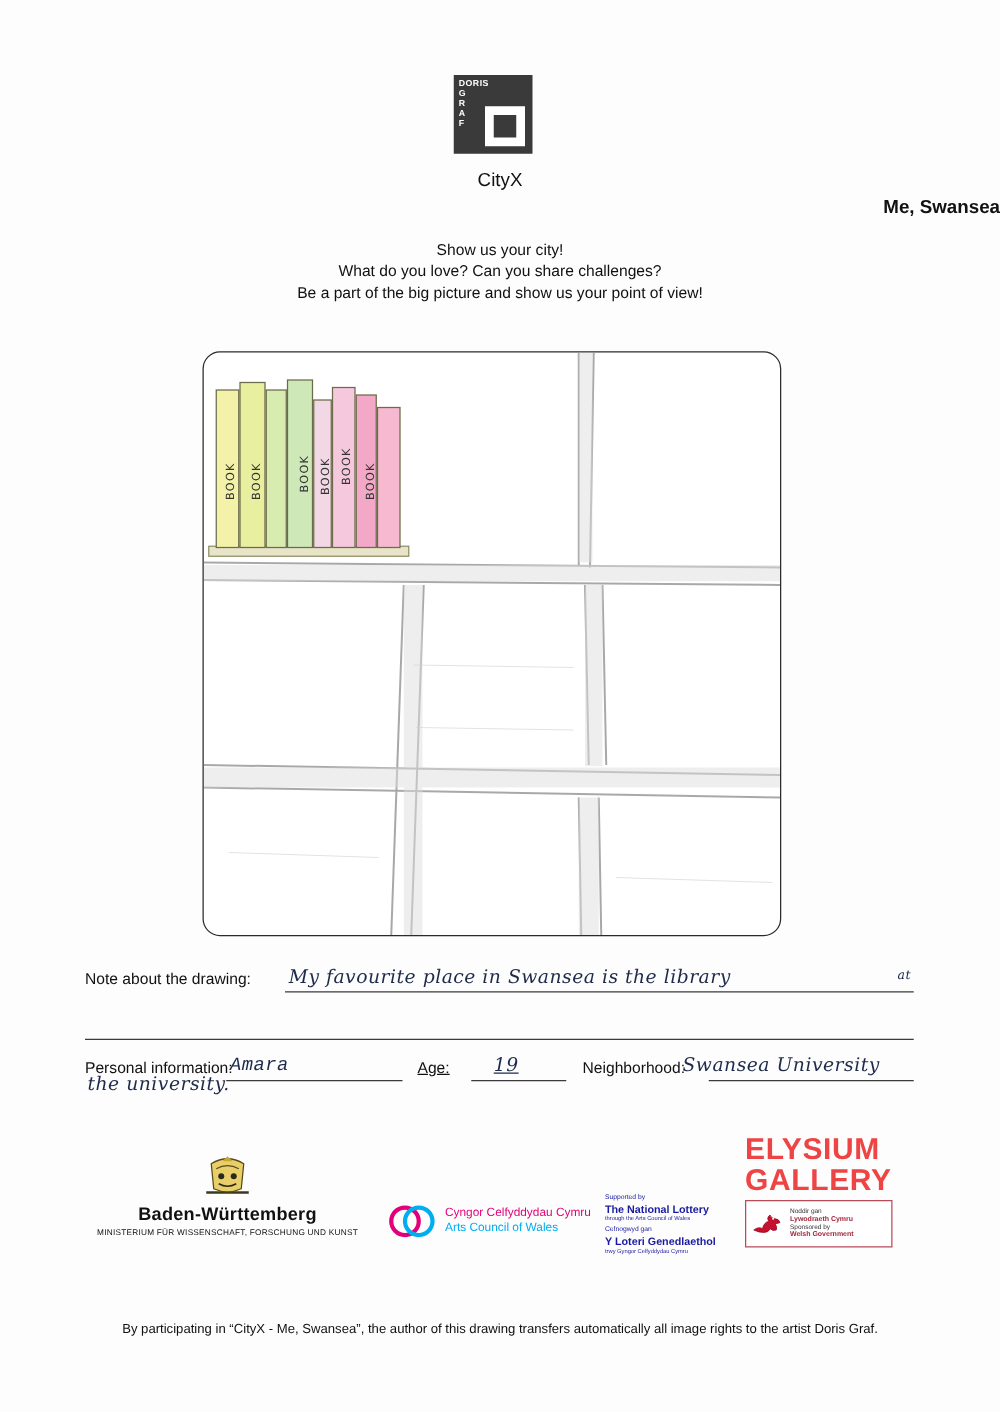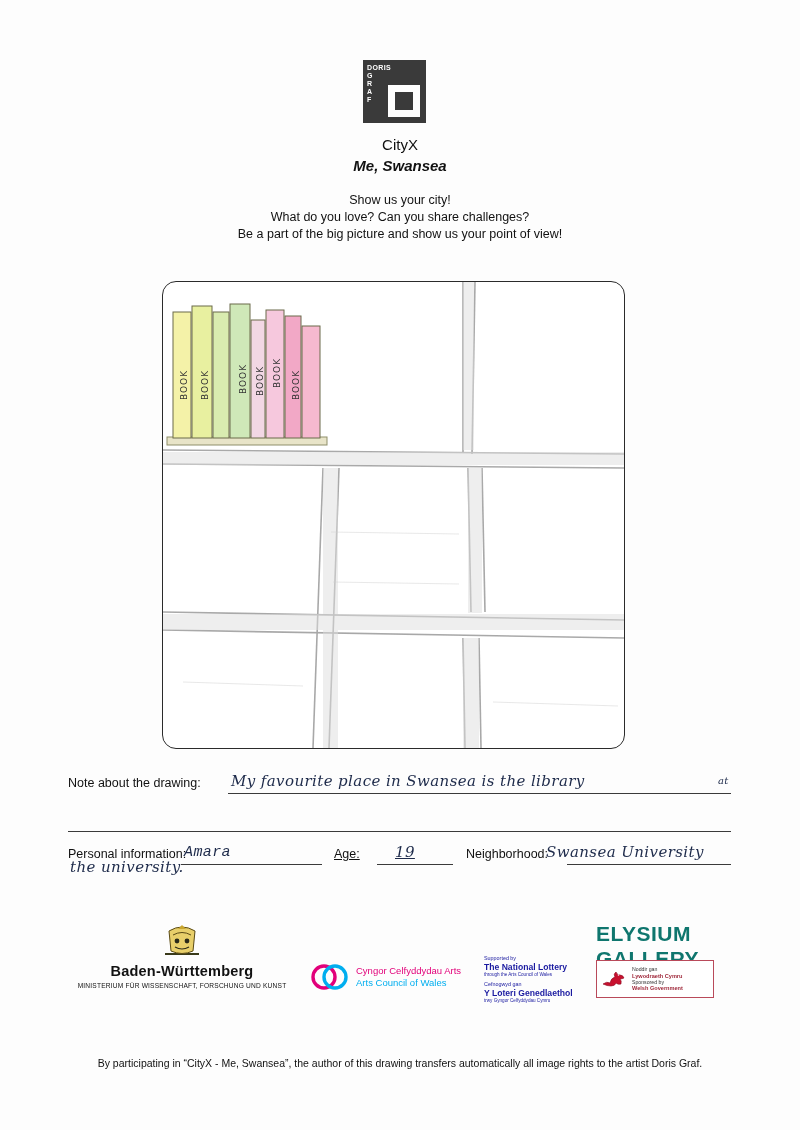--- a/index.html
+++ b/index.html
@@ -69,25 +69,24 @@
     top: 136px;
     text-align: center;
     font-size: 15px;
     color: #111;
   }
   .subtitle {
     position: absolute;
     left: 0;
     right: 0;
     top: 157px;
-    text-align: center;
+    text-align: right;
     font-size: 15px;
     font-weight: bold;
     color: #111;
-    font-style: italic;
   }
   .prompt {
     position: absolute;
     left: 0;
     right: 0;
     top: 192px;
     text-align: center;
     font-size: 12.5px;
     line-height: 17px;
     color: #111;
@@ -288,26 +287,26 @@
     line-height: 10px;
   }
   .lot-tiny {
     font-size: 4.6px;
     color: #1a1aa0;
     line-height: 6px;
   }
   .elysium {
     position: absolute;
     left: 596px;
-    top: 16px;
-    font-size: 21px;
+    top: 2px;
+    font-size: 24px;
     font-weight: bold;
     line-height: 25px;
     letter-spacing: 0.5px;
-    color: #0f766e;
+    color: #ef4444;
   }
   .welsh-gov {
     position: absolute;
     left: 596px;
     top: 55px;
     width: 118px;
     height: 38px;
     border: 1px solid #b94a5a;
     background: #fff;
     display: flex;
@@ -463,21 +462,21 @@
       <div class="bw-name">Baden-Württemberg</div>
       <div class="bw-sub">MINISTERIUM FÜR WISSENSCHAFT, FORSCHUNG UND KUNST</div>
     </div>
 
     <div class="acw-logo">
       <svg class="acw-rings" viewBox="0 0 40 40">
         <circle cx="14" cy="20" r="11" fill="none" stroke="#e2007a" stroke-width="3.4"></circle>
         <circle cx="25" cy="20" r="11" fill="none" stroke="#00aeef" stroke-width="3.4"></circle>
       </svg>
       <div>
-        <div class="acw-text-1">Cyngor Celfyddydau Arts</div>
+        <div class="acw-text-1">Cyngor Celfyddydau Cymru</div>
         <div class="acw-text-3">Arts Council of Wales</div>
       </div>
     </div>
 
     <div class="lottery">
       <div class="lot-small">Supported by</div>
       <div class="lot-main">The National Lottery</div>
       <div class="lot-tiny">through the Arts Council of Wales</div>
       <div class="lot-small" style="margin-top:3px;">Cefnogwyd gan</div>
       <div class="lot-main">Y Loteri Genedlaethol</div>

